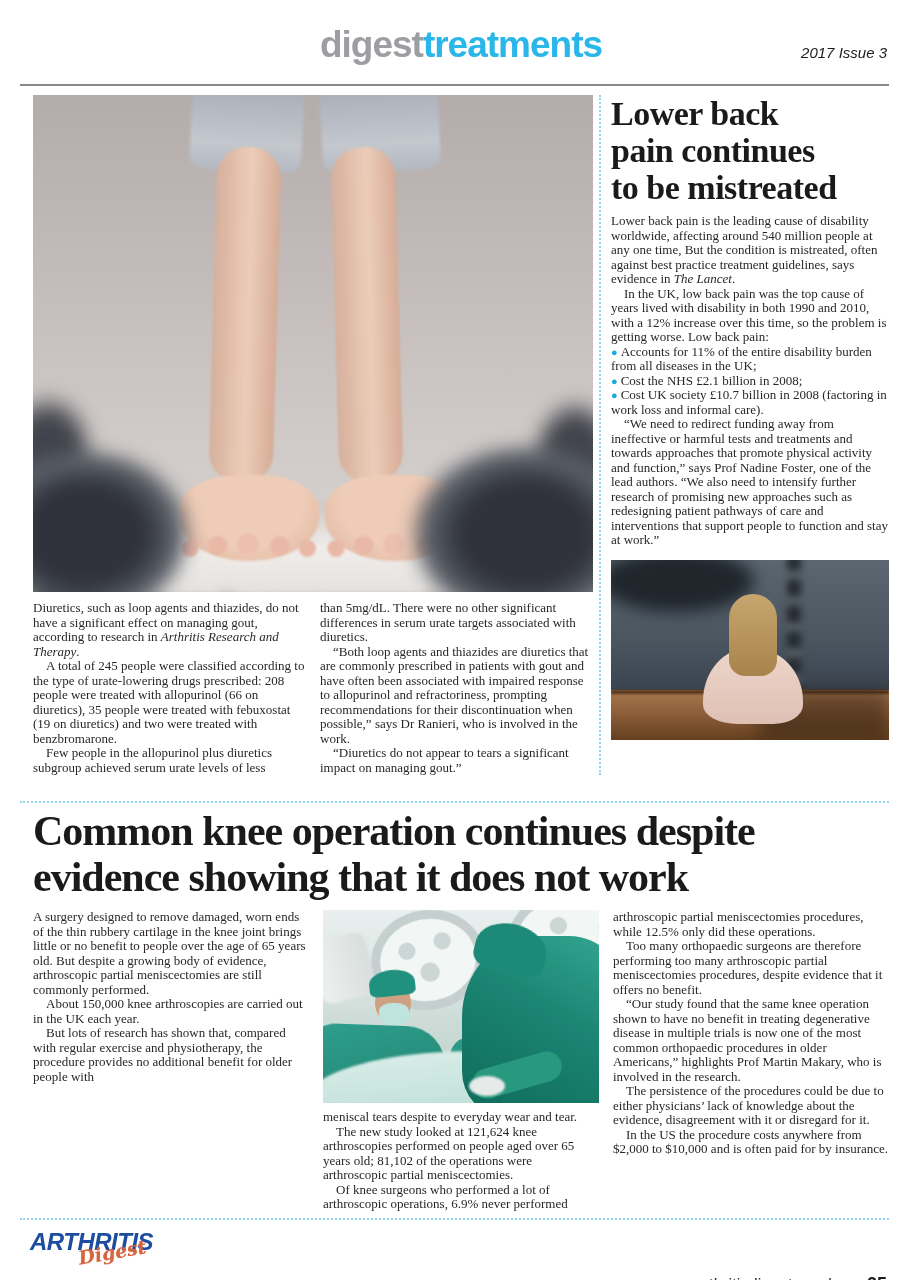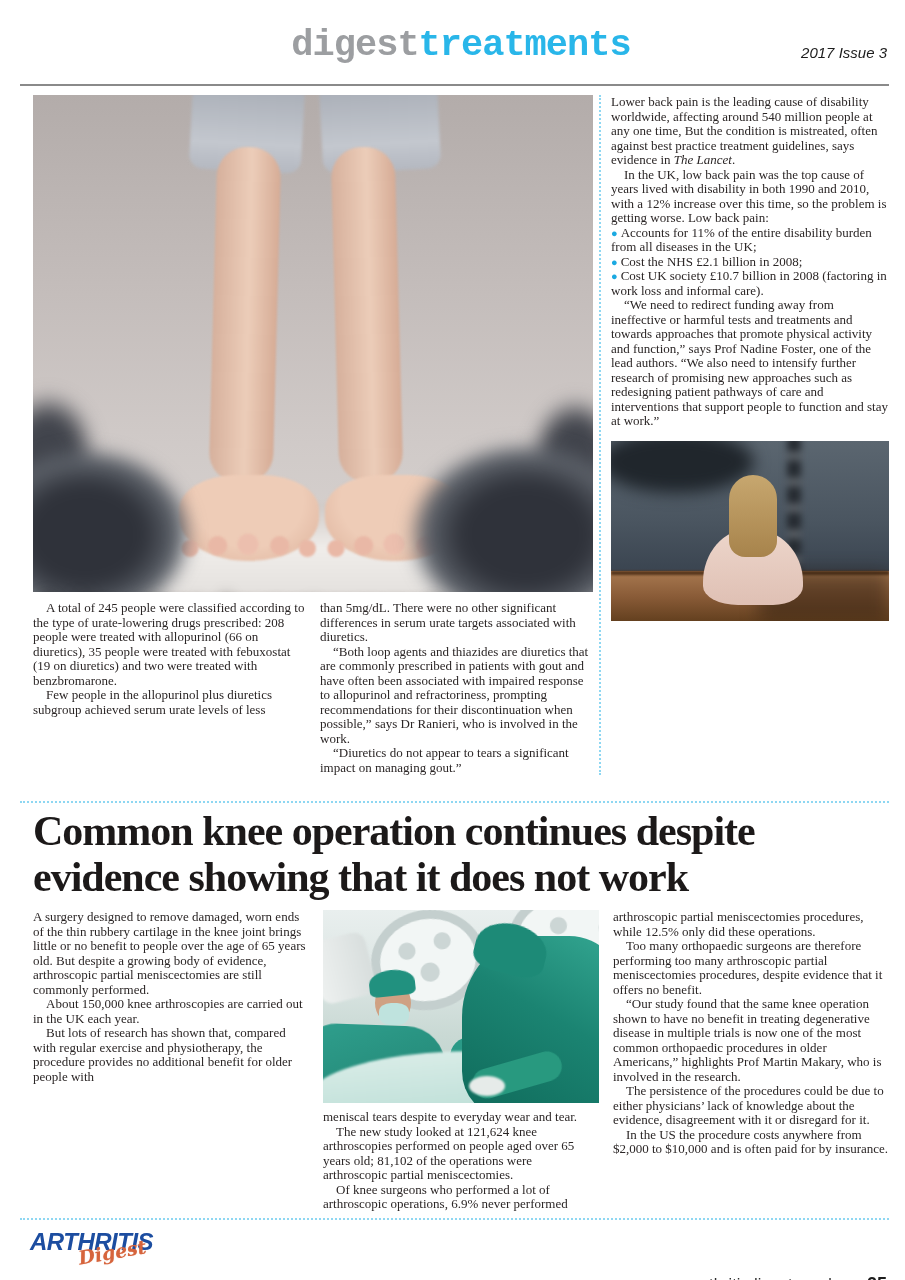--- a/index.html
+++ b/index.html
@@ -2,21 +2,21 @@
 <html><head>
 <meta charset="utf-8">
 <style>
   html,body{margin:0;padding:0;background:#fff;}
   .page{position:relative;width:905px;height:1280px;background:#fff;overflow:hidden;
         font-family:"Liberation Serif",serif;color:#2b2626;}
 
   
   .hdr{position:absolute;top:22px;left:33px;right:16px;height:52px;}
   .brand{position:absolute;left:0;right:0;top:2px;text-align:center;
-         font-family:Liberation Mono, monospace;font-weight:bold;font-size:37px;letter-spacing:-1px;}
+         font-family:Liberation Sans, sans-serif;font-weight:bold;font-size:37px;letter-spacing:-1px;}
   .brand .g{color:#9c9ea1;} .brand .c{color:#29b6e9;}
   .issue{position:absolute;right:2px;top:22px;font-family:"Liberation Sans",sans-serif;
          font-style:italic;font-size:15px;color:#1d1d1d;}
   .hdr-rule{position:absolute;top:84px;left:20px;right:16px;height:2px;background:#8a8a8a;}
 
   
   p{margin:0;font-size:13px;line-height:14.5px;}
   p.ind{text-indent:13px;}
   i{font-style:italic;}
   .hl,.cl{display:block;white-space:nowrap;}
@@ -151,32 +151,38 @@
         <div class="f-toes r"></div>
         <div class="f-shoe bl"></div>
         <div class="f-shoe br"></div>
         <figcaption class="feet-caption">
           <span class="cl">Diuretics do not seem to</span>
           <span class="cl">help gout management</span>
         </figcaption>
       </figure>
       <div class="two-cols">
         <div class="col">
+          <p><span>Diuretics, such as loop agents and thiazides, do not have a significant effect on managing gout, according to research in </span><i>Arthritis Research and Therapy</i><span>.</span></p>
           <p class="ind">A total of 245 people were classified according to the type of urate-lowering drugs prescribed: 208 people were treated with allopurinol (66 on diuretics), 35 people were treated with febuxostat (19 on diuretics) and two were treated with benzbromarone.</p>
           <p class="ind">Few people in the allopurinol plus diuretics subgroup achieved serum urate levels of less</p>
         </div>
         <div class="col">
           <p>than 5mg/dL. There were no other significant differences in serum urate targets associated with diuretics.</p>
           <p class="ind">“Both loop agents and thiazides are diuretics that are commonly prescribed in patients with gout and have often been associated with impaired response to allopurinol and refractoriness, prompting recommendations for their discontinuation when possible,” says Dr Ranieri, who is involved in the work.</p>
           <p class="ind">“Diuretics do not appear to tears a significant impact on managing gout.”</p>
         </div>
       </div>
     </div>
 
     <div class="rightcol">
+      <h1 class="bp-title">
+        <span class="hl">Lower back</span>
+        <span class="hl">pain continues</span>
+        <span class="hl">to be mistreated</span>
+      </h1>
       <p><span>Lower back pain is the leading cause of disability worldwide, affecting around 540 million people at any one time, But the condition is mistreated, often against best practice treatment guidelines, says evidence in </span><i>The Lancet</i><span>.</span></p>
       <p class="ind">In the UK, low back pain was the top cause of years lived with disability in both 1990 and 2010, with a 12% increase over this time, so the problem is getting worse. Low back pain:</p>
       <p class="bullet"><span class="dot">●</span><span>Accounts for 11% of the entire disability burden from all diseases in the UK;</span></p>
       <p class="bullet"><span class="dot">●</span><span>Cost the NHS £2.1 billion in 2008;</span></p>
       <p class="bullet"><span class="dot">●</span><span>Cost UK society £10.7 billion in 2008 (factoring in work loss and informal care).</span></p>
       <p class="ind">“We need to redirect funding away from ineffective or harmful tests and treatments and towards approaches that promote physical activity and function,” says Prof Nadine Foster, one of the lead authors. “We also need to intensify further research of promising new approaches such as redesigning patient pathways of care and interventions that support people to function and stay at work.”</p>
       <figure class="photo-lake">
         <div class="lk-refl"></div>
         <div class="lk-pole"></div>
         <div class="lk-ledge"></div>

